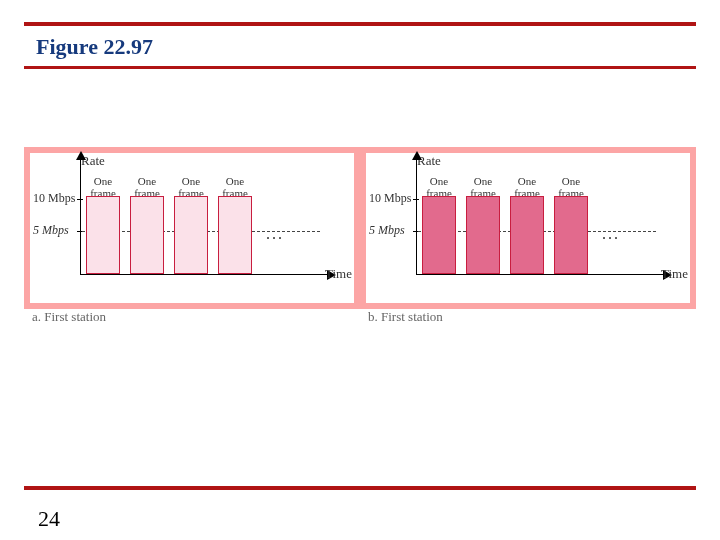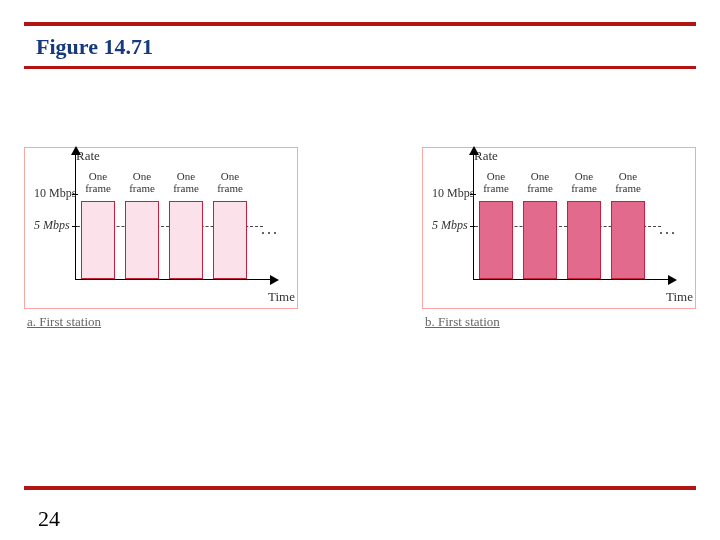--- a/index.html
+++ b/index.html
@@ -46,23 +46,23 @@
     background: #b01414;
     margin: 6px 0 0 0;
   }
   .charts {
     display: flex;
     justify-content: space-between;
     margin-top: 78px;
   }
   .chart-box {
     position: relative;
-    width: 274px;
+    width: 336px;
     height: 162px;
-    border: 1px solid #fca5a5;
+    border: 6px solid #fca5a5;
     box-sizing: border-box;
   }
   .rate-label {
     position: absolute;
     left: 51px;
     top: 0px;
     font-family: Georgia, "Times New Roman", serif;
     font-size: 13px;
     color: #333;
   }
@@ -98,29 +98,29 @@
     right: 18px;
     bottom: 23.5px;
     width: 0; height: 0;
     border-top: 5px solid transparent;
     border-bottom: 5px solid transparent;
     border-left: 9px solid #000;
   }
   .time-label {
     position: absolute;
     right: 2px;
-    bottom: 3px;
+    bottom: 21px;
     font-family: Georgia, "Times New Roman", serif;
     font-size: 13px;
     color: #333;
     text-align: right;
   }
   .ytick {
     position: absolute;
-    left: 9px;
+    left: 3px;
     font-family: Georgia, "Times New Roman", serif;
     font-size: 12px;
     color: #333;
     white-space: nowrap;
   }
   .ytick-10 { top: 38px; }
   .ytick-5  { top: 70px; font-style: italic; }
   .tick-mark {
     position: absolute;
     left: 47px;
@@ -174,21 +174,20 @@
     letter-spacing: 2px;
     color: #333;
   }
   .sub-caption {
     position: absolute;
     left: 2px;
     bottom: -22px;
     font-family: Georgia, "Times New Roman", serif;
     font-size: 13px;
     color: #666;
-    text-decoration: underline;
   }
   .bottom-rule {
     position: absolute;
     left: 24px;
     right: 24px;
     bottom: 50px;
     height: 4px;
     background: #b01414;
   }
   .page-number {
@@ -202,21 +201,21 @@
   }
 </style>
 </head>
 <body>
 
 <div class="page">
 
   <div class="top-rule"></div>
 
   <div class="fig-title-row">
-    <span class="fig-number">Figure 14.71</span>
+    <span class="fig-number">Figure 22.97</span>
   </div>
 
   <div class="mid-rule"></div>
 
   <div class="charts">
 
     <div class="chart-box">
       <span class="rate-label">Rate</span>
       <div class="y-axis"></div>
       <div class="y-arrow"></div>

